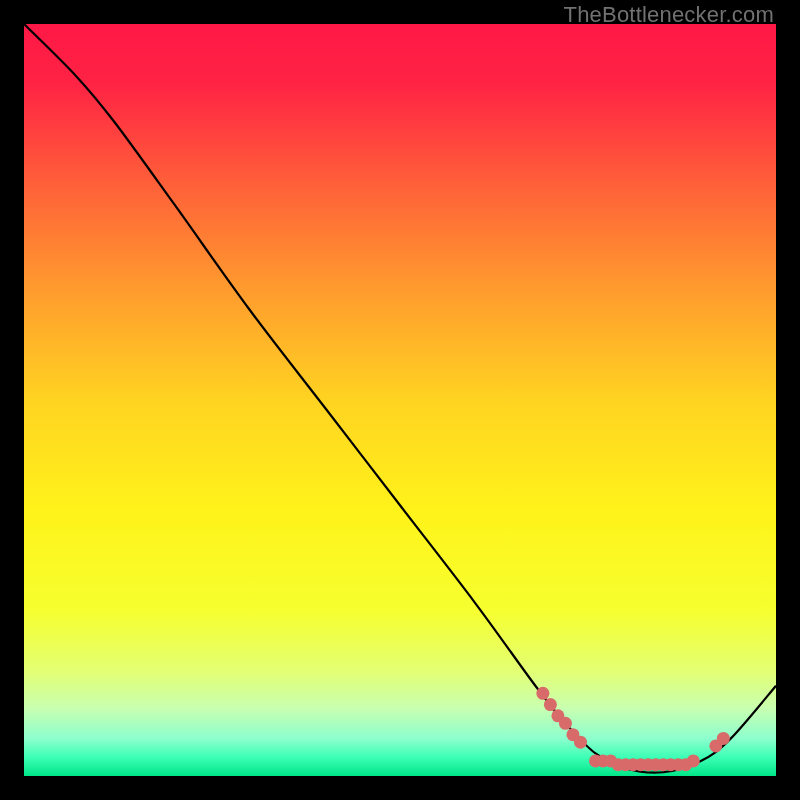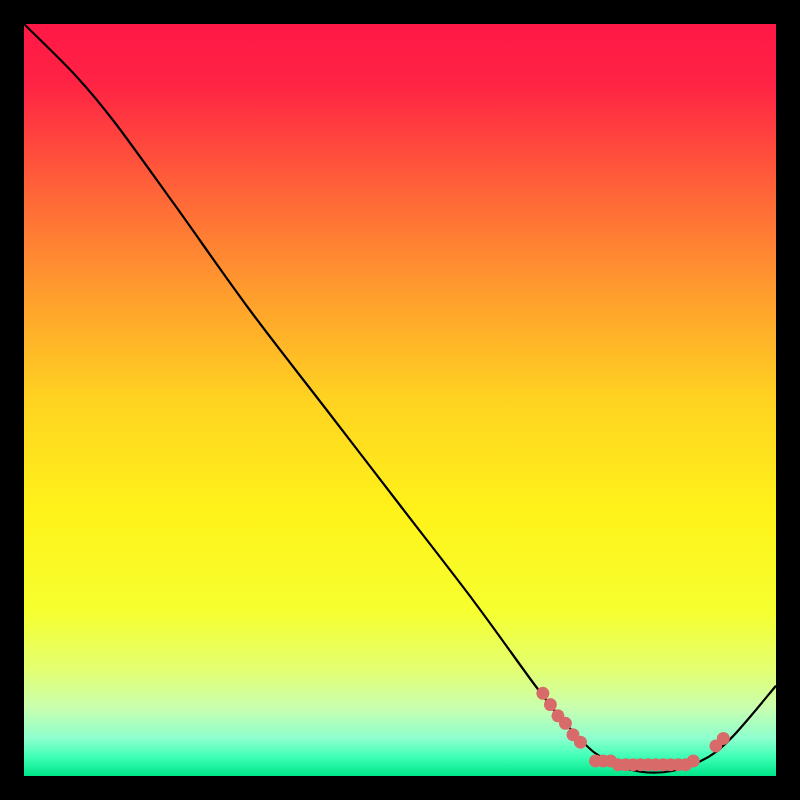--- a/index.html
+++ b/index.html
@@ -46,20 +46,21 @@
     color: #717171;
     font-size: 22px;
     letter-spacing: 0.2px;
     font-weight: 400;
   }
 </style>
 </head>
 <body>
 
 <div class="frame">
+  <div class="attribution">TheBottlenecker.com</div>
 
   <div class="plot">
     <svg class="gradient" viewBox="0 0 100 100" preserveAspectRatio="none">
       <defs>
         <linearGradient id="bg-grad" x1="0" y1="0" x2="0" y2="1">
             <stop offset="0%" stop-color="#ff1846"></stop>
             <stop offset="8%" stop-color="#ff2344"></stop>
             <stop offset="20%" stop-color="#ff5a3a"></stop>
             <stop offset="35%" stop-color="#ff9a2e"></stop>
             <stop offset="50%" stop-color="#ffd321"></stop>

